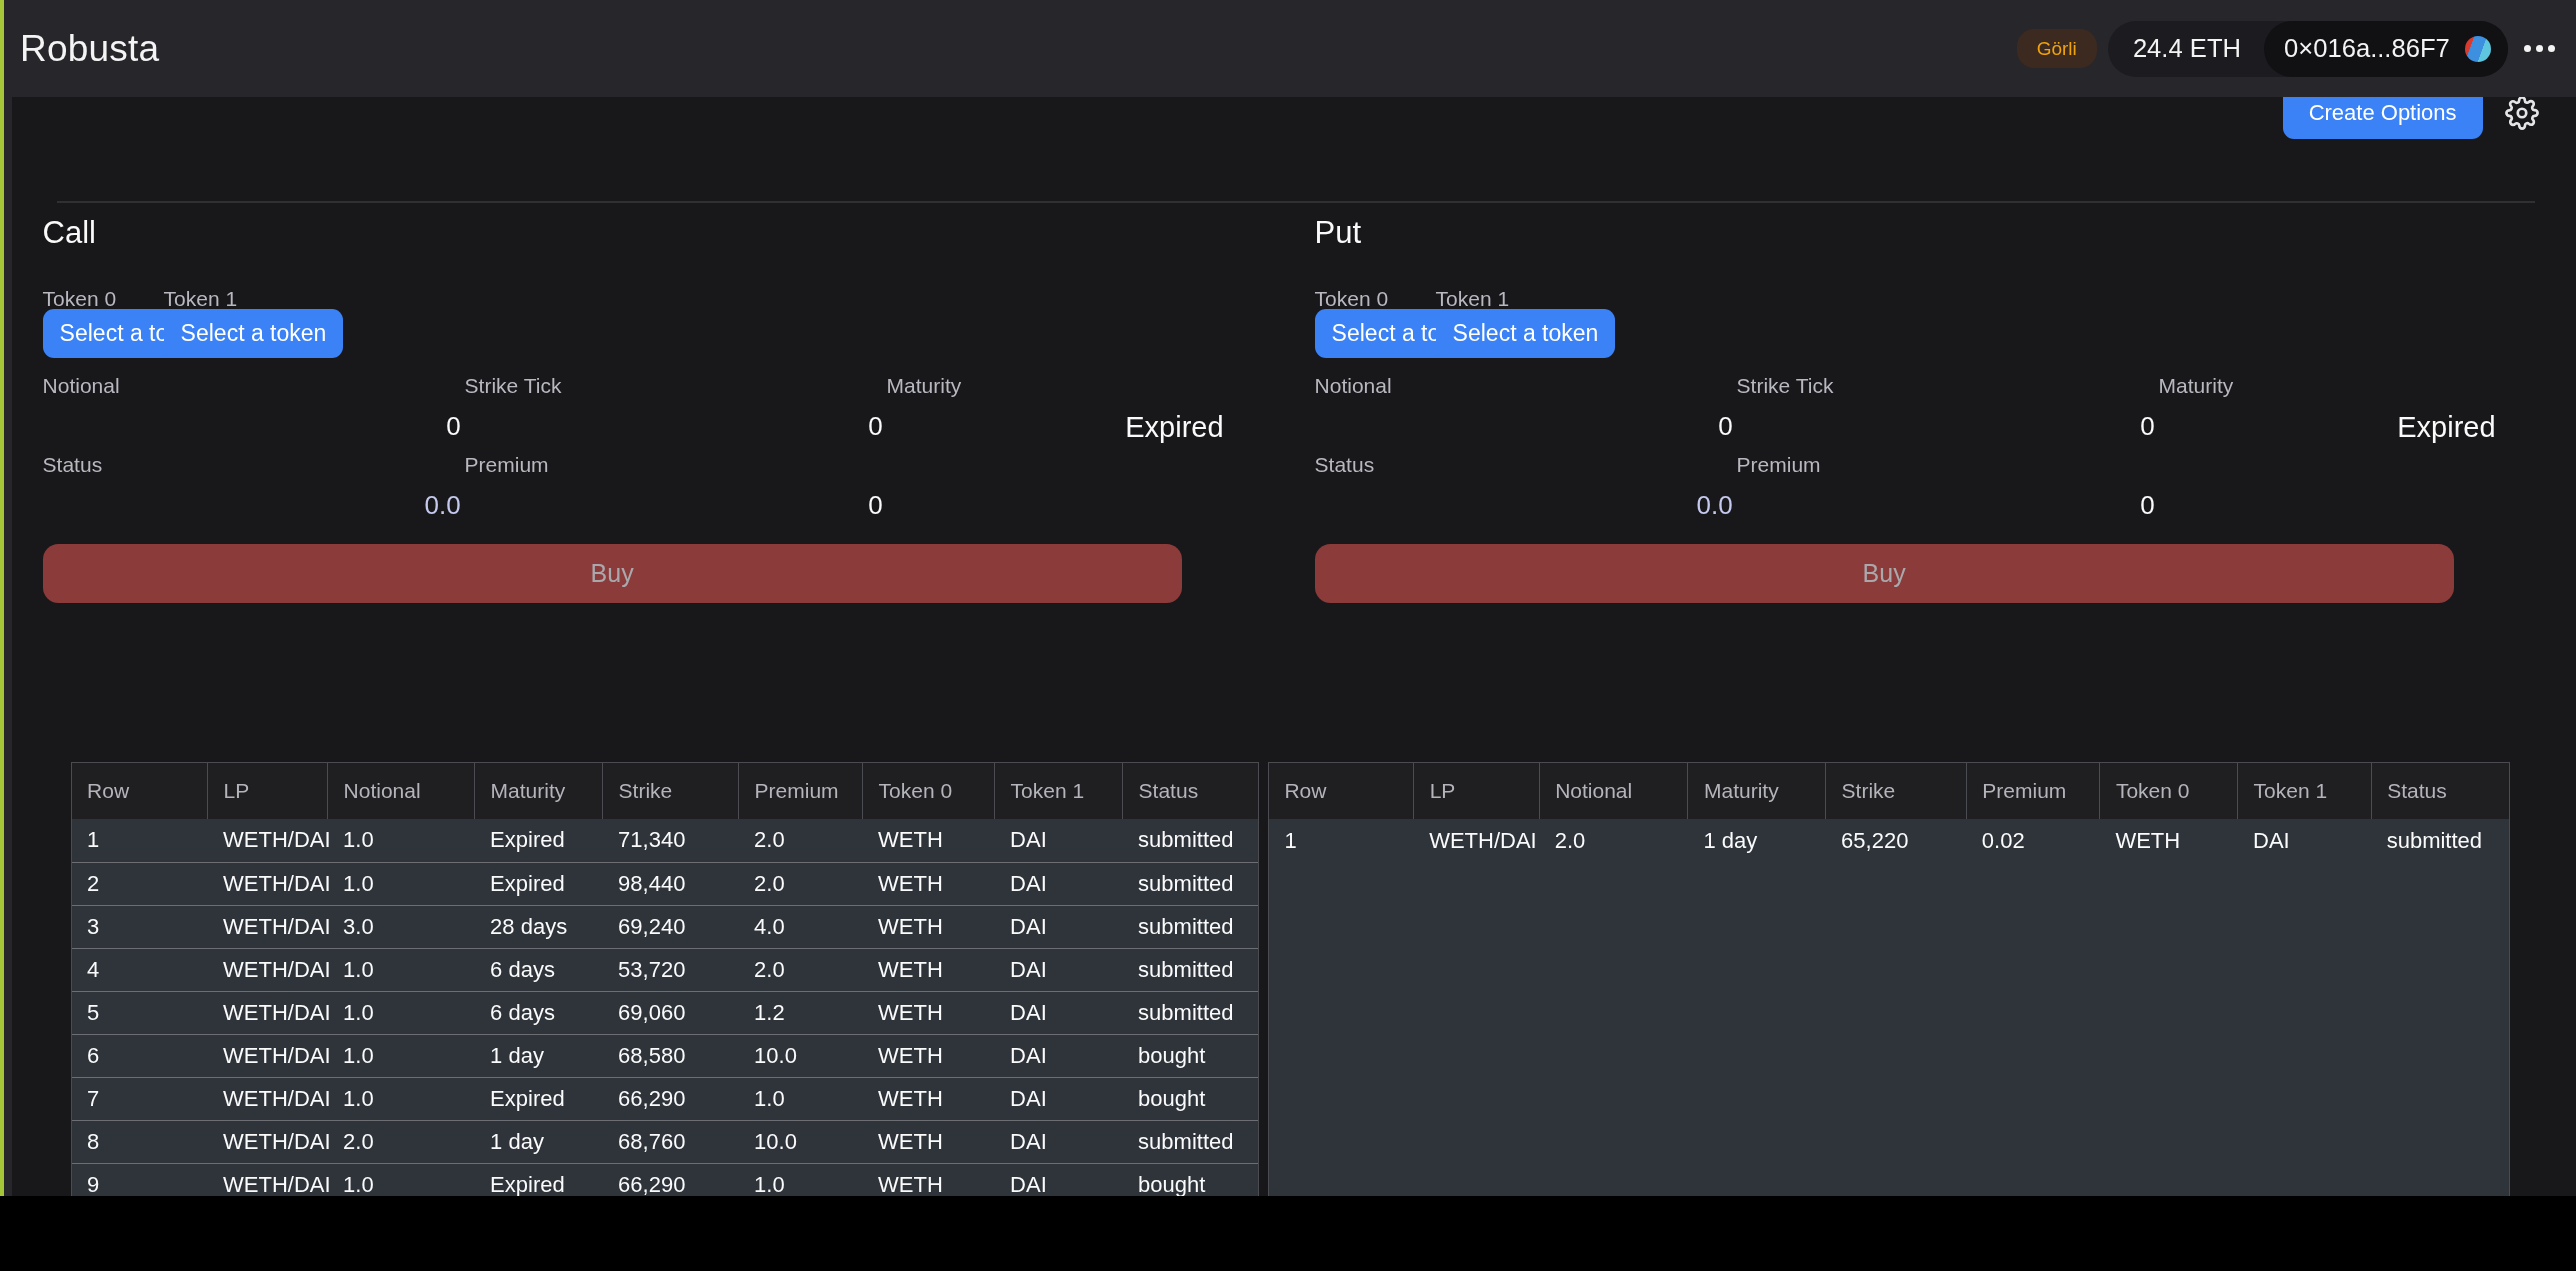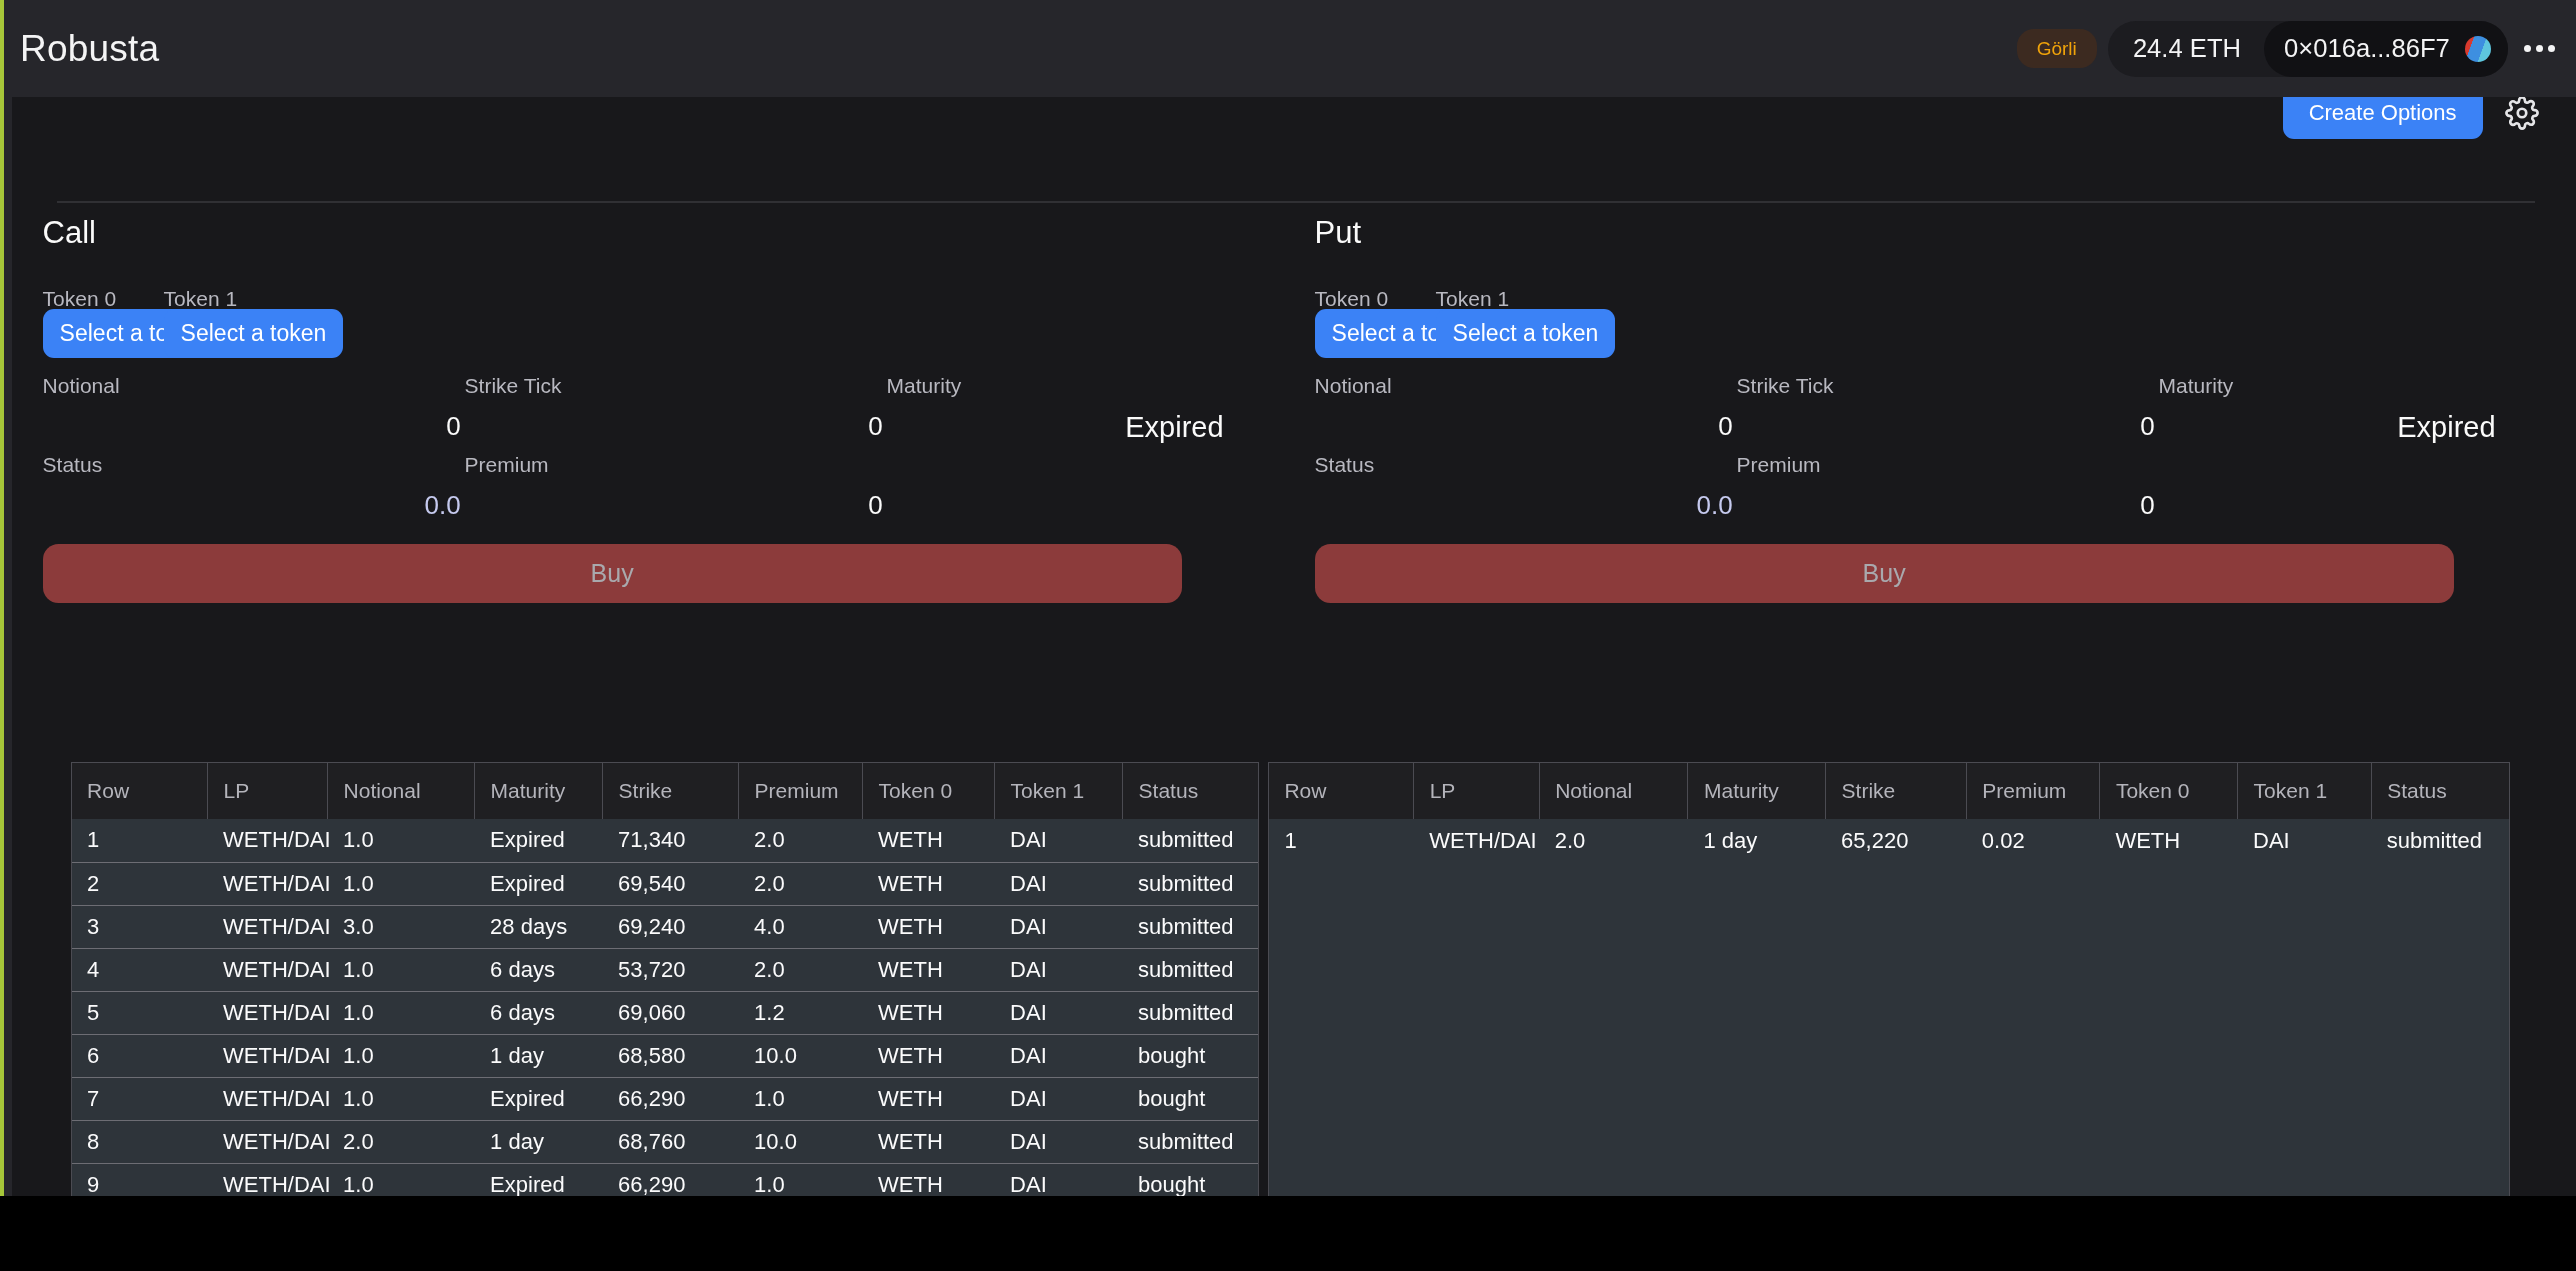--- a/index.html
+++ b/index.html
@@ -516,21 +516,21 @@
                 <td>2.0</td>
                 <td>WETH</td>
                 <td>DAI</td>
                 <td>submitted</td>
               </tr>
               <tr>
                 <td>2</td>
                 <td>WETH/DAI</td>
                 <td>1.0</td>
                 <td>Expired</td>
-                <td>69,540</td>
+                <td>98,440</td>
                 <td>2.0</td>
                 <td>WETH</td>
                 <td>DAI</td>
                 <td>submitted</td>
               </tr>
               <tr>
                 <td>3</td>
                 <td>WETH/DAI</td>
                 <td>3.0</td>
                 <td>28 days</td>

